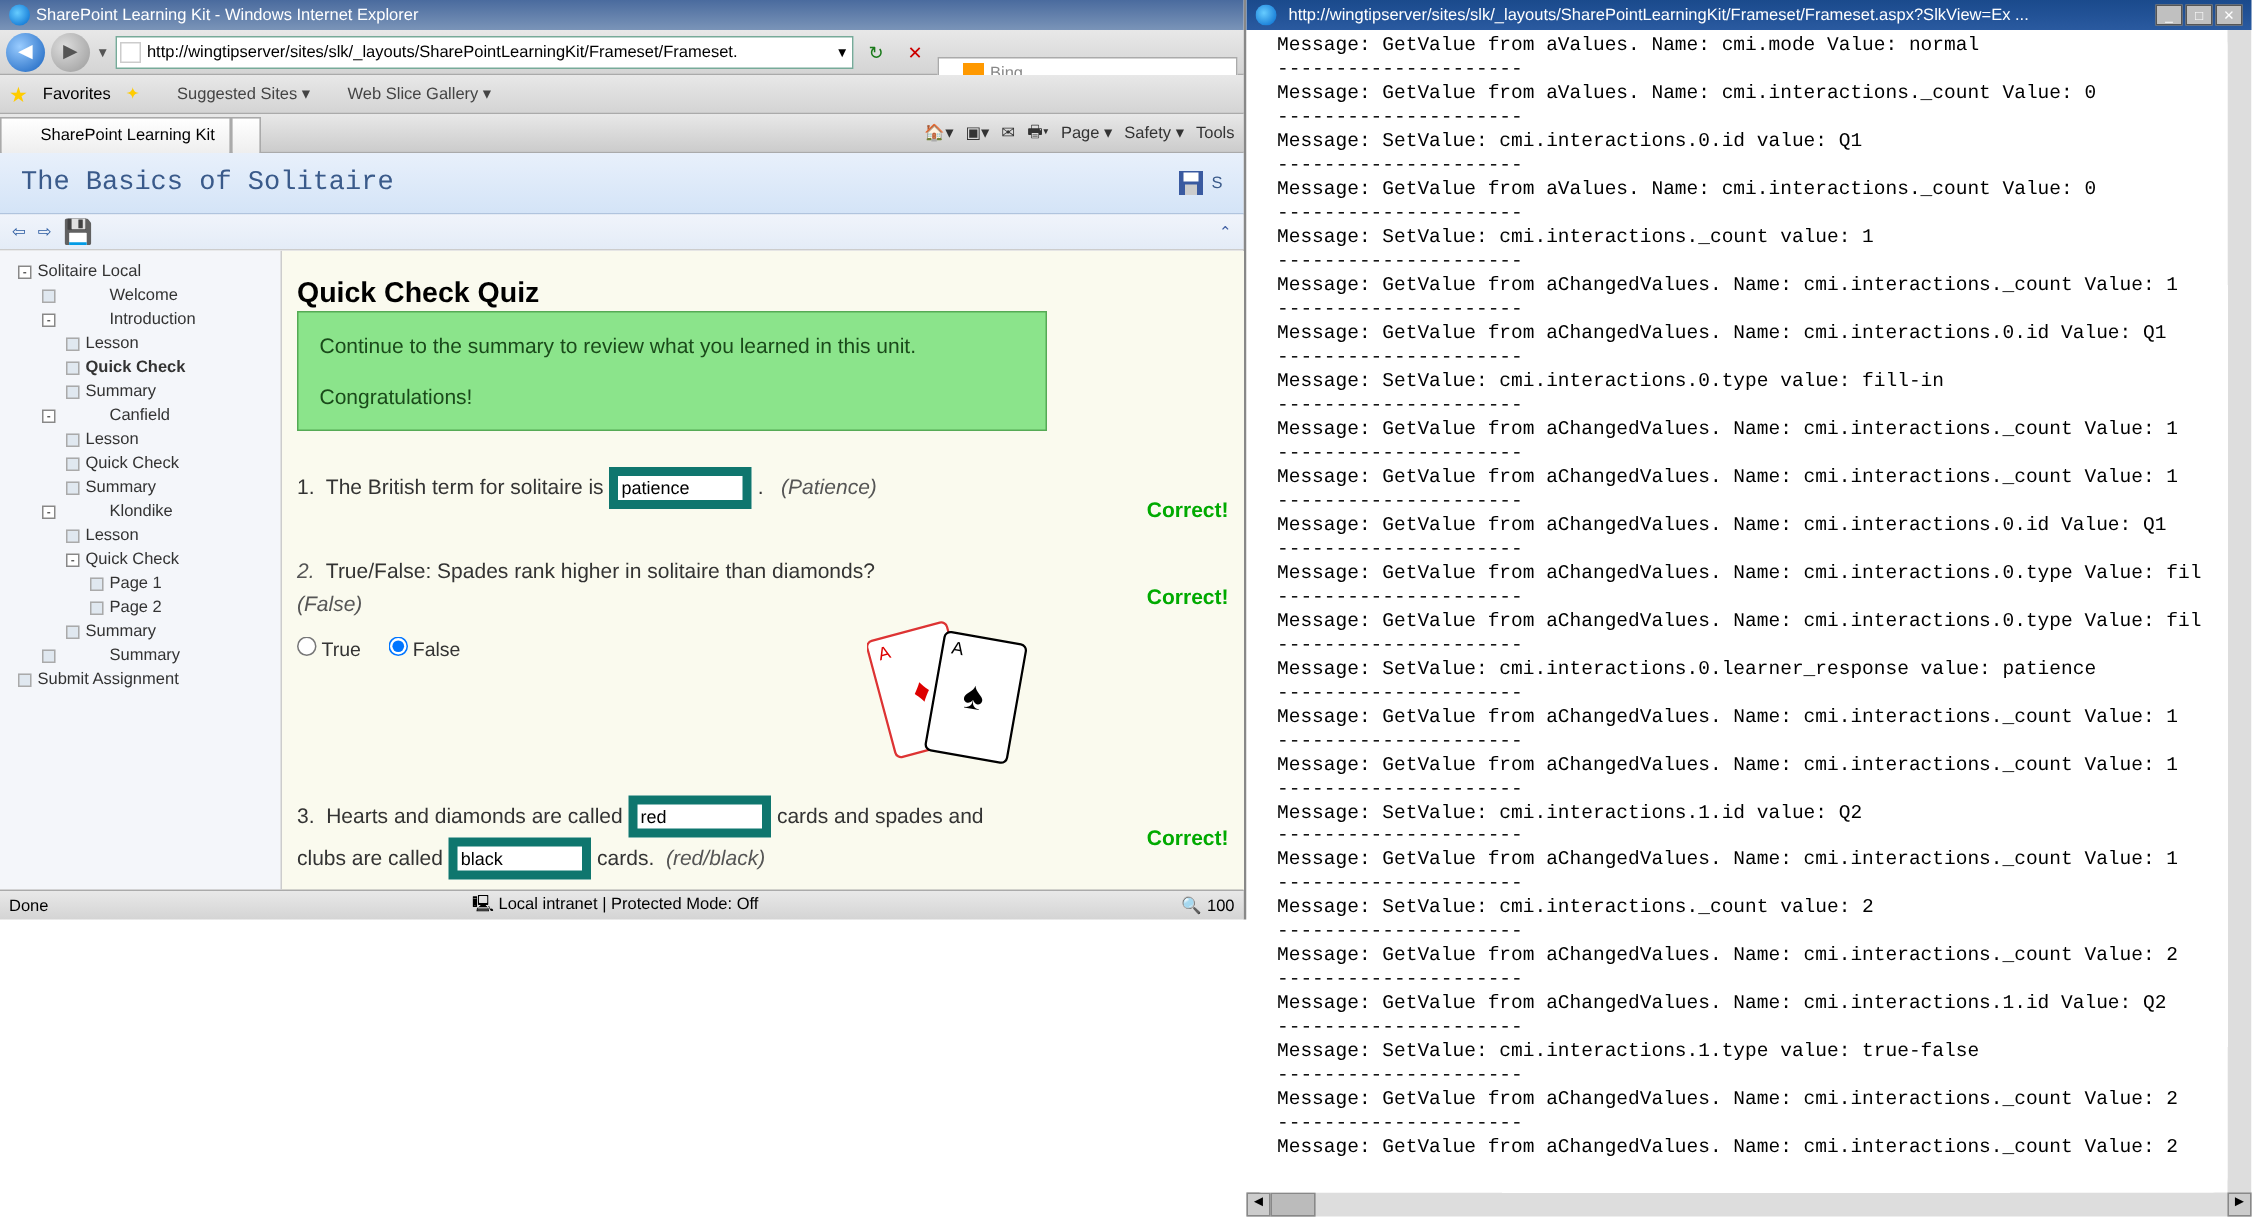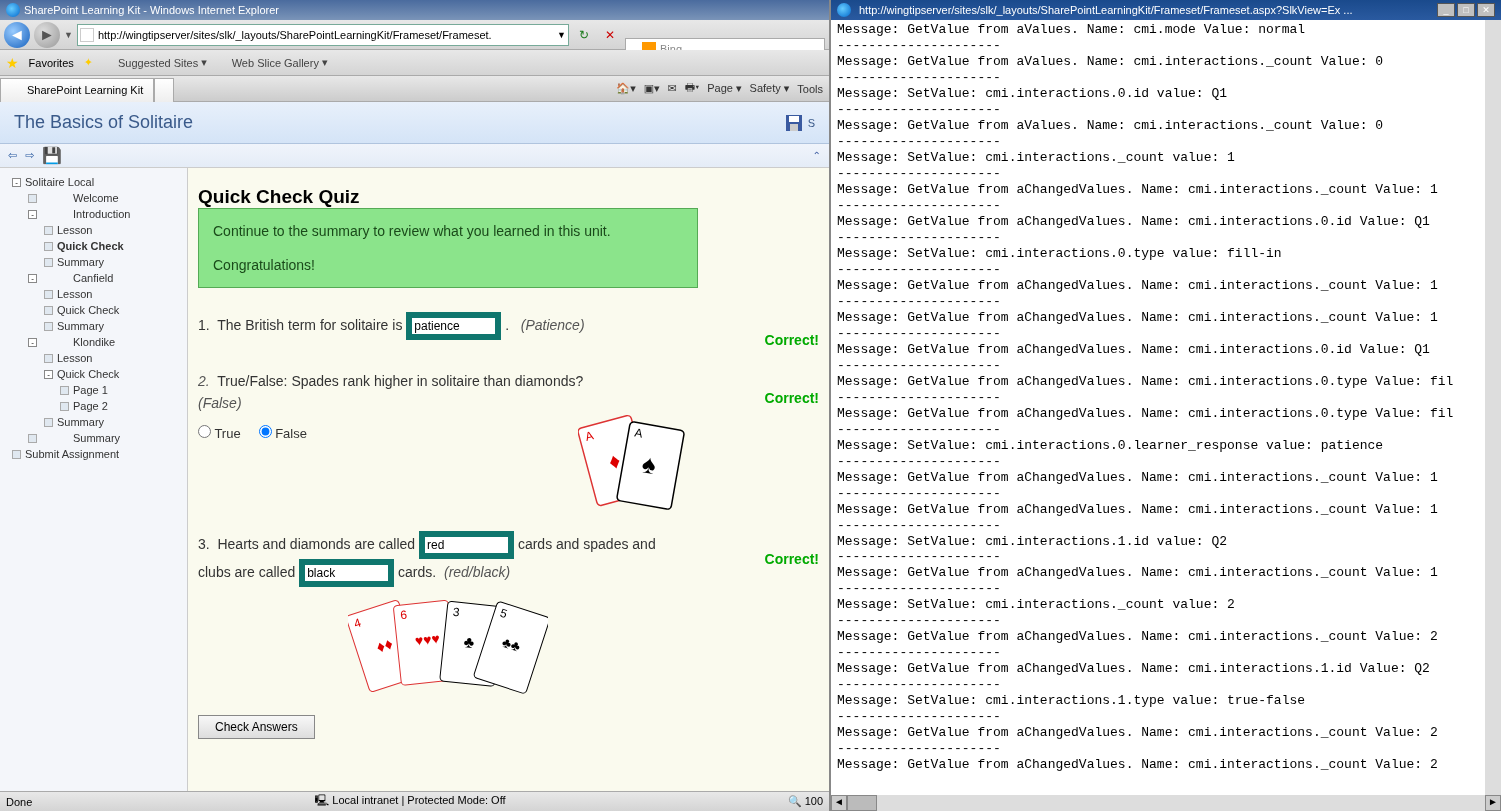--- a/index.html
+++ b/index.html
@@ -1,17 +1,17 @@
 <!DOCTYPE html>
 <html><head>
 <meta charset="utf-8">
 <style>
 * { margin: 0; padding: 0; box-sizing: border-box; font-family: Tahoma, Arial, sans-serif; }
 body { width: 1501px; height: 811px; overflow: hidden; display: flex; background: #fff; }
-.left-window { width: 831px; height: 811px; display: flex; flex-direction: column; border-right: 2px solid #888; }
+.left-window { width: 831px; height: 613px; display: flex; flex-direction: column; border-right: 2px solid #888; }
 .right-window { width: 670px; height: 811px; display: flex; flex-direction: column; background: #fff; }
 
 
 .titlebar { background: linear-gradient(#4a6b9e, #7a94b8); color: #fff; font-size: 11px; padding: 3px 6px; display: flex; align-items: center; height: 20px; }
 .titlebar-right { background: linear-gradient(#1a4a8c, #2a5aa0); justify-content: space-between; }
 .titlebar .ie-icon { width: 14px; height: 14px; margin-right: 4px; background: radial-gradient(circle at 40% 40%, #6cf, #06c); border-radius: 50%; }
 .win-buttons { display: flex; gap: 2px; }
 .win-btn { width: 18px; height: 14px; background: #c0c0c0; border: 1px solid #555; font-size: 9px; text-align: center; line-height: 12px; cursor: pointer; }
 
 
@@ -32,21 +32,21 @@
 .fav-link { color: #444; cursor: pointer; display: flex; align-items: center; gap: 3px; }
 
 
 .tab-bar { background: linear-gradient(#e8e8e8, #cccccc); height: 26px; display: flex; align-items: center; border-bottom: 1px solid #aaa; }
 .tab { background: linear-gradient(#fff, #eee); border: 1px solid #aaa; border-bottom: none; padding: 3px 10px; font-size: 11px; display: flex; align-items: center; gap: 4px; height: 24px; margin-top: 2px; }
 .tab-tools { margin-left: auto; display: flex; gap: 8px; padding-right: 6px; font-size: 11px; align-items: center; }
 .tab-tools span { cursor: pointer; color: #333; }
 
 
 .content-header { background: linear-gradient(#e8f0fb, #d4e4f7); padding: 10px 14px; display: flex; justify-content: space-between; align-items: center; border-bottom: 1px solid #b0c4de; }
-.content-title { color: #3a5a8a; font-size: 18px; font-family: Liberation Sans, sans-serif; text-align: right; }
+.content-title { color: #3a5a8a; font-size: 18px; font-family: Liberation Mono, monospace; text-align: right; }
 .save-icon { width: 20px; height: 20px; cursor: pointer; }
 
 
 .sub-toolbar { background: linear-gradient(#f0f4fb, #e4ecf7); height: 24px; display: flex; align-items: center; padding: 0 8px; gap: 8px; border-bottom: 1px solid #ccc; }
 .arrow-btn { color: #2a5aa0; cursor: pointer; font-size: 11px; }
 
 
 .main-layout { display: flex; flex: 1; overflow: hidden; }
 .sidebar { width: 188px; background: #f4f6fa; border-right: 1px solid #ccc; padding: 6px 4px; font-size: 11px; overflow-y: auto; }
 .tree-node { padding: 2px 0 2px 0; cursor: pointer; display: flex; align-items: center; gap: 4px; }
@@ -72,21 +72,21 @@
 .radio-group { margin-top: 10px; }
 .radio-group label { margin-right: 14px; font-size: 13px; }
 .check-btn { padding: 4px 16px; background: linear-gradient(#f8f8f8,#ddd); border: 1px solid #888; cursor: pointer; font-size: 12px; }
 .cards-img { margin-top: 8px; height: 90px; }
 
 
 .status-bar { height: 20px; background: linear-gradient(#e8e8e8,#d4d4d4); border-top: 1px solid #aaa; display: flex; align-items: center; font-size: 11px; padding: 0 6px; gap: 12px; }
 .status-bar .spacer { flex: 1; }
 
 
-.log-area { flex: 1; background: #fff; font-family: "Courier New", monospace; font-size: 13px; padding: 2px 6px; overflow: auto; white-space: pre; line-height: 1.23; position: relative; border-radius: 10px; }
+.log-area { flex: 1; background: #fff; font-family: "Courier New", monospace; font-size: 13px; padding: 2px 20px; overflow: auto; white-space: pre; line-height: 1.23; position: relative; border-radius: 10px; }
 .log-scroll-v { width: 16px; background: #ddd; }
 .log-bottom-scroll { height: 16px; background: #ddd; display: flex; }
 .log-bottom-scroll .thumb { width: 30px; background: #bbb; border: 1px solid #888; }
 .log-wrap { display: flex; flex: 1; overflow: hidden; }
 </style>
 </head>
 <body>
 
 <div class="left-window">
   <div class="titlebar">

